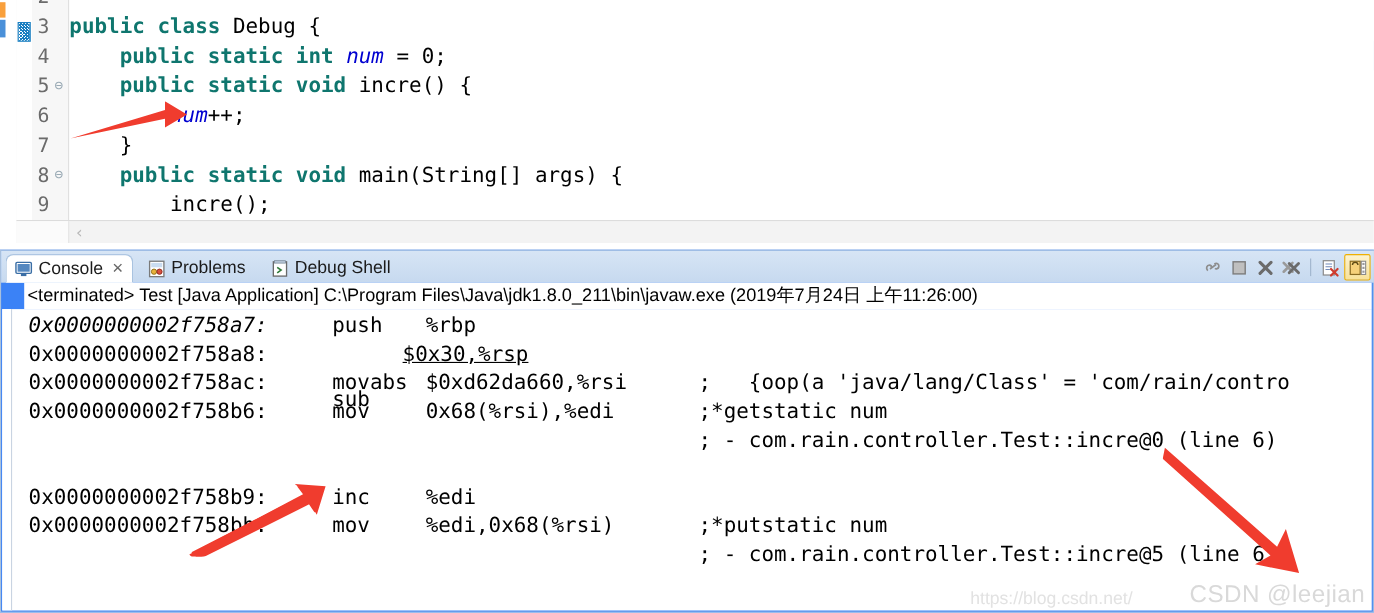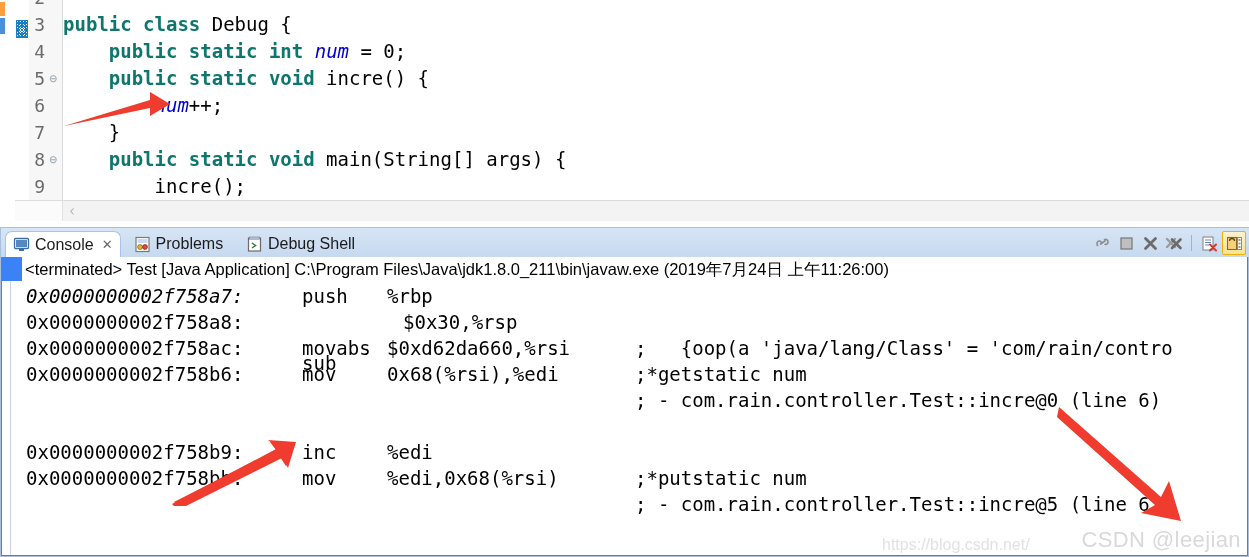--- a/index.html
+++ b/index.html
@@ -334,21 +334,21 @@
     <div class="term-line">&lt;terminated&gt; Test [Java Application] C:\Program Files\Java\jdk1.8.0_211\bin\javaw.exe (2019年7月24日 上午11:26:00)</div>
 
     <div class="console-body">
       <div class="cons-left-rule"></div>
       <div id="console-rows">
           <div class="cons-row" style="top: 2px; left: 24px; font-style: italic;">0x0000000002f758a7:</div>
           <div class="cons-row" style="top: 2px; left: 300px;">push</div>
           <div class="cons-row" style="top: 2px; left: 385px;">%rbp</div>
           <div class="cons-row" style="top: 28px; left: 24px;">0x0000000002f758a8:</div>
           <div class="cons-row" style="top: 28px; left: 300px; margin-top: 41px;">sub</div>
-          <div class="cons-row" style="top: 28px; left: 401px;">$0x30,%rsp</div>
+          <div class="cons-row" style="top: 28px; left: 364px; text-decoration: underline;">$0x30,%rsp</div>
           <div class="cons-row" style="top: 54px; left: 24px;">0x0000000002f758ac:</div>
           <div class="cons-row" style="top: 54px; left: 300px;">movabs</div>
           <div class="cons-row" style="top: 54px; left: 385px;">$0xd62da660,%rsi</div>
           <div class="cons-cmt" style="top: 54px; left: 633px;">;   {oop(a 'java/lang/Class' = 'com/rain/contro</div>
           <div class="cons-row" style="top: 80px; left: 24px;">0x0000000002f758b6:</div>
           <div class="cons-row" style="top: 80px; left: 300px;">mov</div>
           <div class="cons-row" style="top: 80px; left: 385px;">0x68(%rsi),%edi</div>
           <div class="cons-cmt" style="top: 80px; left: 633px;">;*getstatic num</div>
           <div class="cons-cmt" style="top: 106px; left: 633px;">; - com.rain.controller.Test::incre@0 (line 6)</div>
           <div class="cons-row" style="top: 158px; left: 24px;">0x0000000002f758b9:</div>

